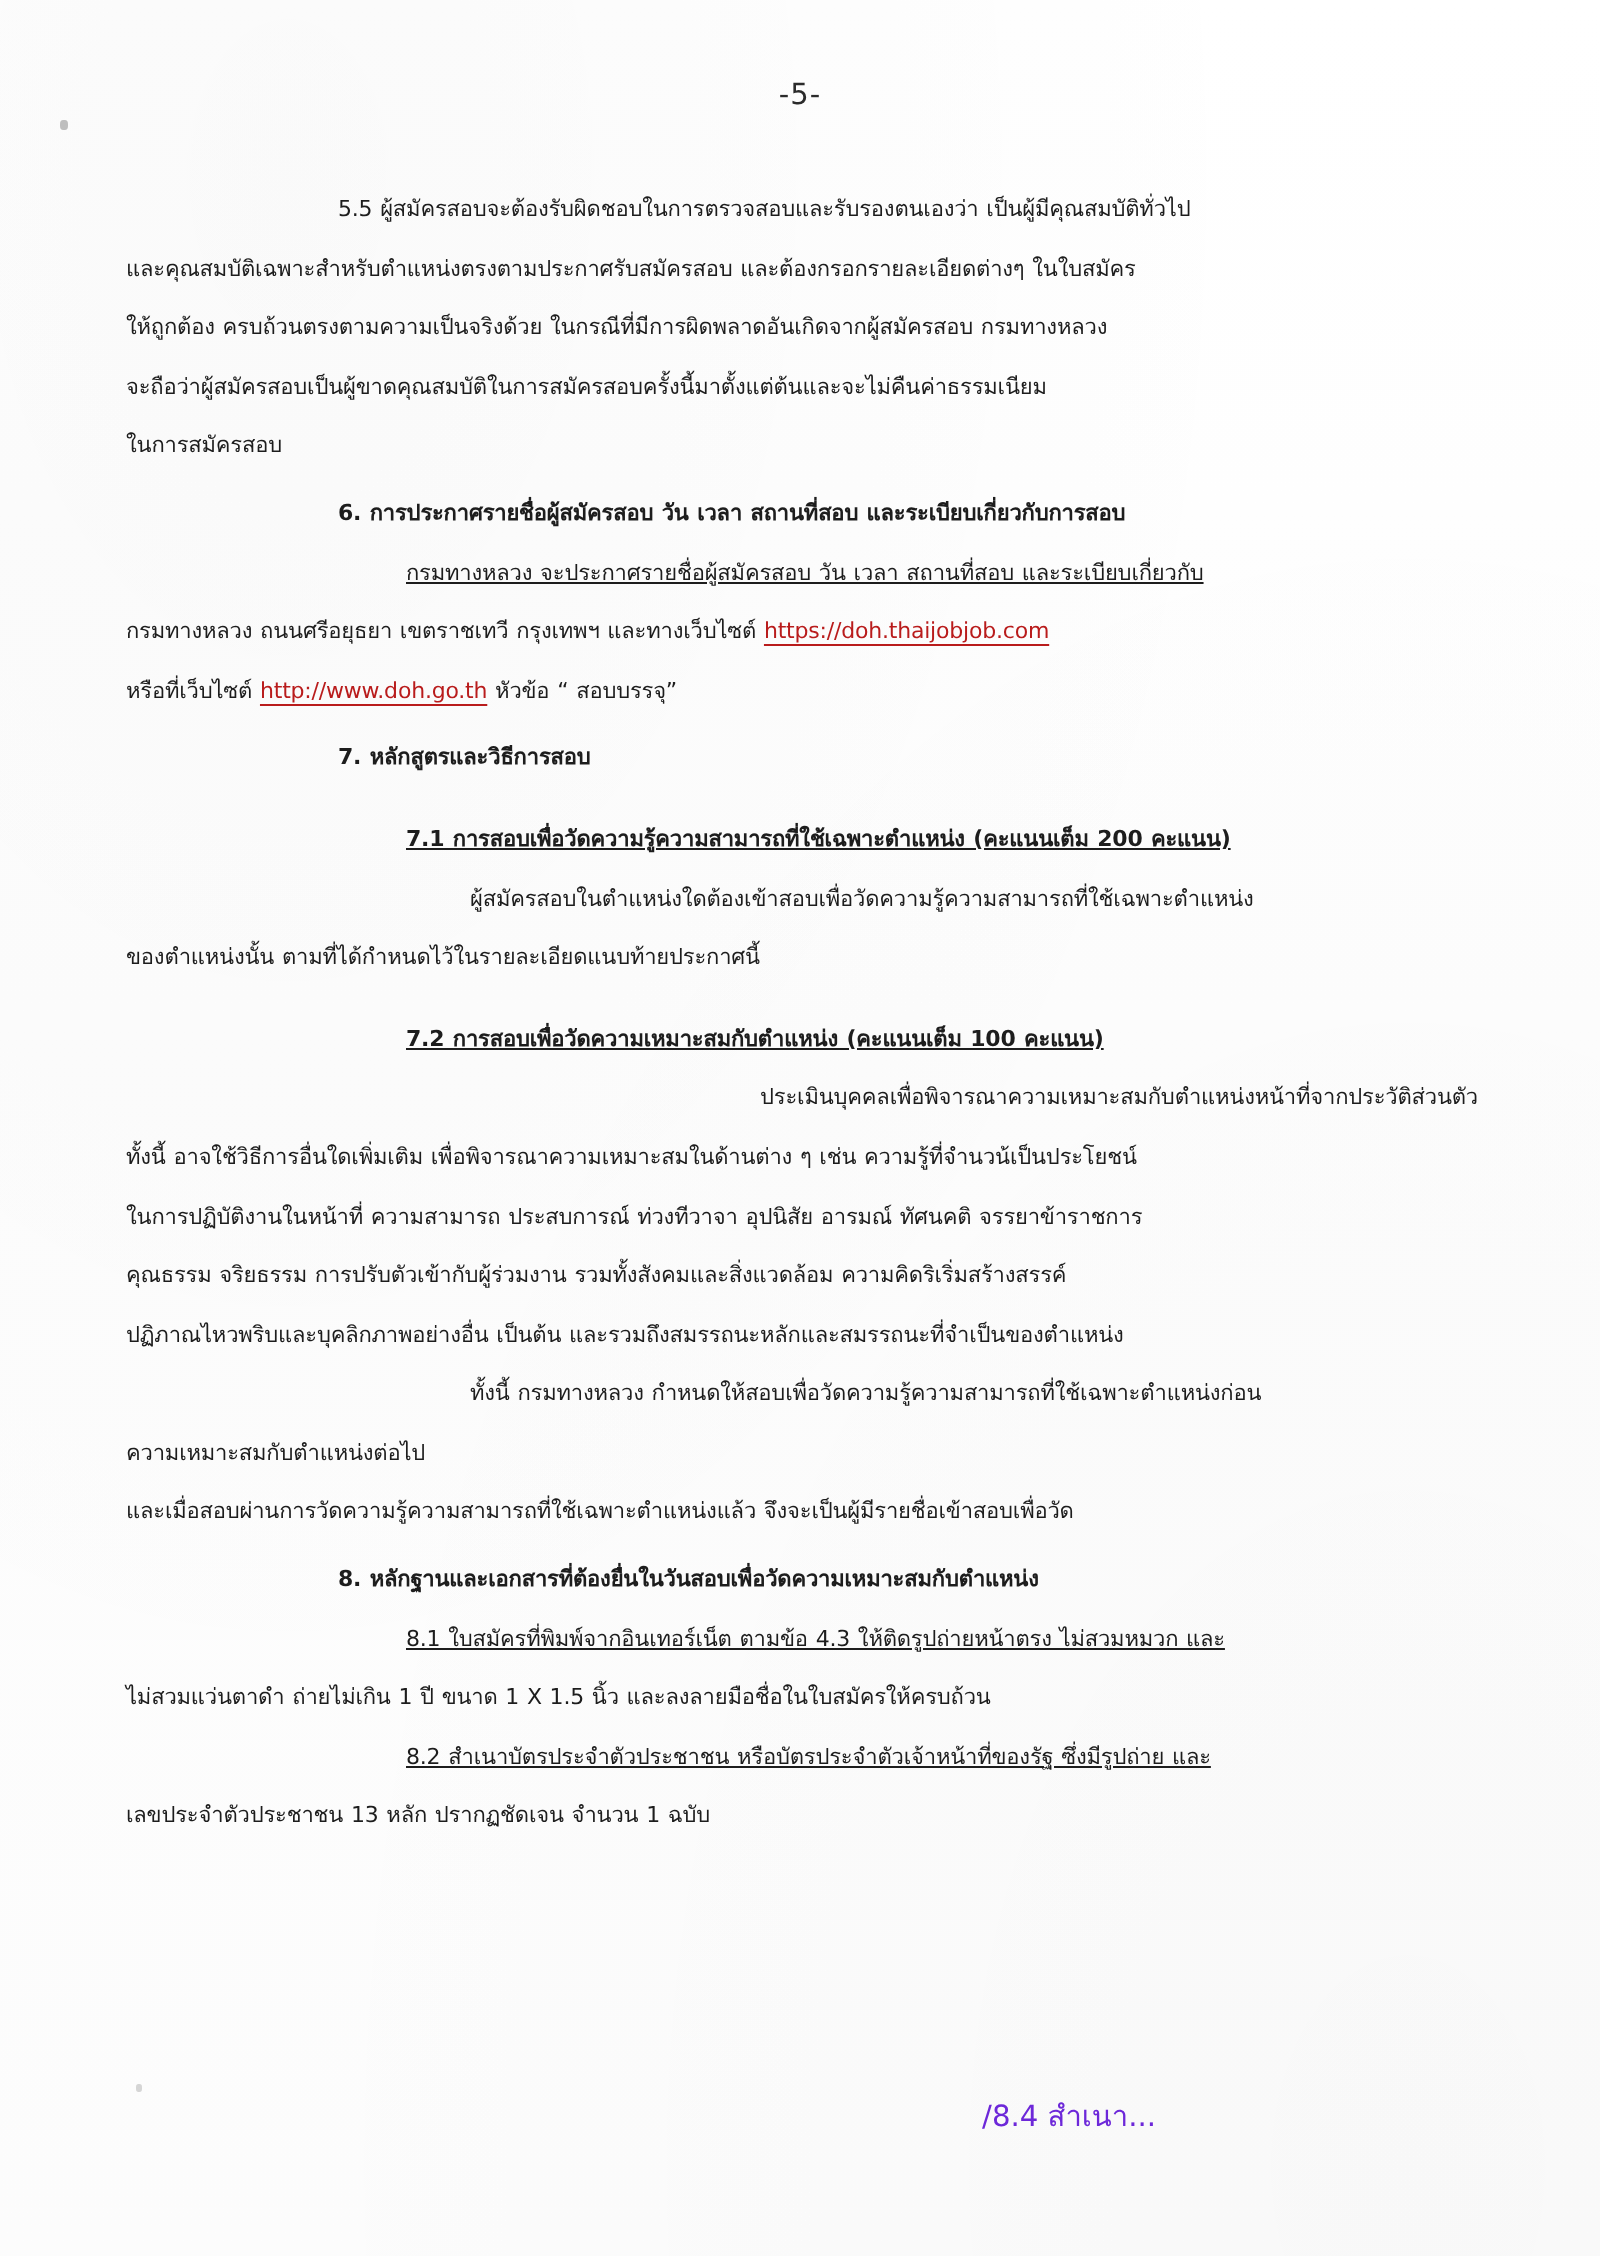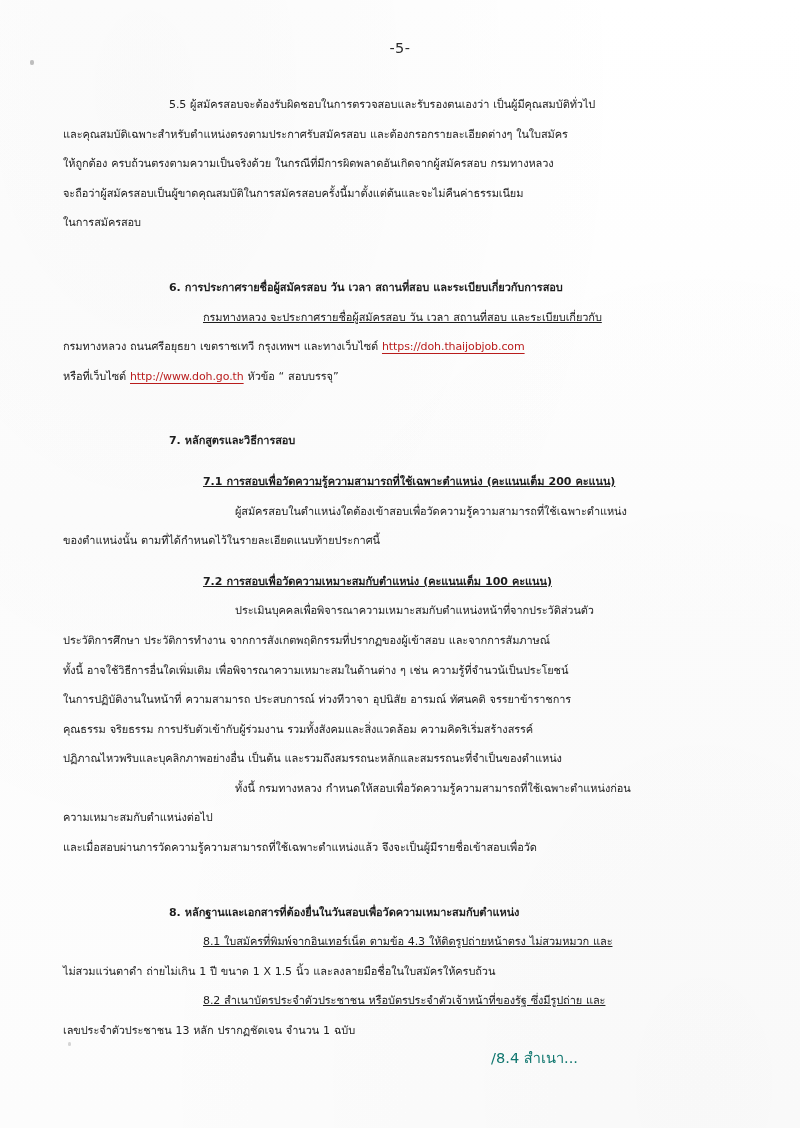--- a/index.html
+++ b/index.html
@@ -59,39 +59,39 @@
     text-align: left;
     letter-spacing: -0.1px;
     word-spacing: 0.5px;
   }
   .para.bold {
     font-weight: bold;
   }
   .indent-2 { text-indent: 106px; }
   .indent-3 { text-indent: 140px; text-decoration: underline; }
   .gap-sm { margin-top: 11px; }
-  .gap-md { margin-top: 35px; }
+  .gap-md { margin-top: 4px; }
   .u {
     text-decoration: underline;
     text-underline-offset: 3px;
   }
   .link {
     color: #b91c1c;
     text-underline-offset: 3px;
   }
   .footer-note {
     position: absolute;
     left: 0;
     top: 1046px;
     width: 668px;
     padding-right: 90px;
     box-sizing: border-box;
     text-align: right;
     font-size: 14.6px;
-    color: #0f766e;
+    color: #6d28d9;
   }
 </style>
 </head>
 <body>
 
 <div class="page">
 
   <div class="scan-tint"></div>
 
   <div class="speck" style="left:30px; top:60px; width:4px; height:5px;"></div>
@@ -117,22 +117,21 @@
     </div>
 
     <div class="gap-md">
       <p class="para bold indent-2">7. หลักสูตรและวิธีการสอบ</p>
 
       <p class="para bold indent-3 gap-sm">7.1  การสอบเพื่อวัดความรู้ความสามารถที่ใช้เฉพาะตำแหน่ง (คะแนนเต็ม 200 คะแนน)</p>
       <p class="para" style="text-indent:172px;">ผู้สมัครสอบในตำแหน่งใดต้องเข้าสอบเพื่อวัดความรู้ความสามารถที่ใช้เฉพาะตำแหน่ง</p>
       <p class="para">ของตำแหน่งนั้น  ตามที่ได้กำหนดไว้ในรายละเอียดแนบท้ายประกาศนี้</p>
 
       <p class="para bold indent-3 gap-sm">7.2  การสอบเพื่อวัดความเหมาะสมกับตำแหน่ง (คะแนนเต็ม 100 คะแนน)</p>
-      <p class="para" style="text-indent:172px;">ประเมินบุคคลเพื่อพิจารณาความเหมาะสมกับตำแหน่งหน้าที่จากประวัติส่วนตัว</p>
-      <p class="para">ประวัติการศึกษา ประวัติการทำงาน  จากการสังเกตพฤติกรรมที่ปรากฏของผู้เข้าสอบ และจากการสัมภาษณ์</p>
+      <p class="para" style="text-indent:172px;text-align:right;">ประเมินบุคคลเพื่อพิจารณาความเหมาะสมกับตำแหน่งหน้าที่จากประวัติส่วนตัว</p>
       <p class="para">ทั้งนี้ อาจใช้วิธีการอื่นใดเพิ่มเติม เพื่อพิจารณาความเหมาะสมในด้านต่าง ๆ  เช่น ความรู้ที่จำนวน้เป็นประโยชน์</p>
       <p class="para">ในการปฏิบัติงานในหน้าที่ ความสามารถ ประสบการณ์ ท่วงทีวาจา อุปนิสัย อารมณ์ ทัศนคติ จรรยาข้าราชการ</p>
       <p class="para">คุณธรรม จริยธรรม การปรับตัวเข้ากับผู้ร่วมงาน รวมทั้งสังคมและสิ่งแวดล้อม ความคิดริเริ่มสร้างสรรค์</p>
       <p class="para">ปฏิภาณไหวพริบและบุคลิกภาพอย่างอื่น เป็นต้น  และรวมถึงสมรรถนะหลักและสมรรถนะที่จำเป็นของตำแหน่ง</p>
       <p class="para" style="text-indent:172px;">ทั้งนี้  กรมทางหลวง กำหนดให้สอบเพื่อวัดความรู้ความสามารถที่ใช้เฉพาะตำแหน่งก่อน</p>
       <p class="para">ความเหมาะสมกับตำแหน่งต่อไป</p>
       <p class="para">และเมื่อสอบผ่านการวัดความรู้ความสามารถที่ใช้เฉพาะตำแหน่งแล้ว  จึงจะเป็นผู้มีรายชื่อเข้าสอบเพื่อวัด</p>
     </div>
 
     <div class="gap-md">

